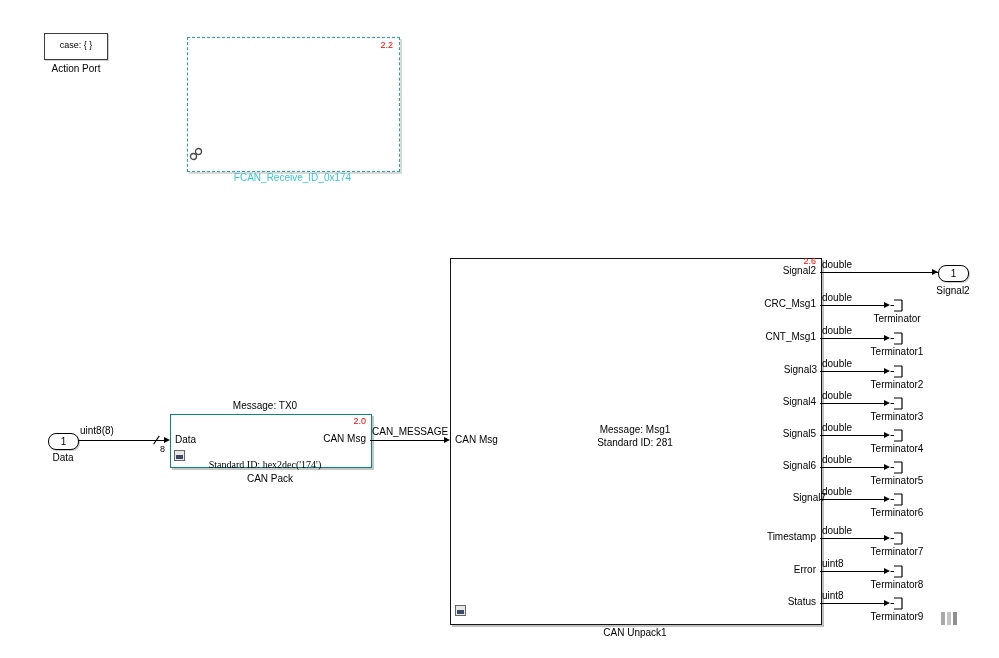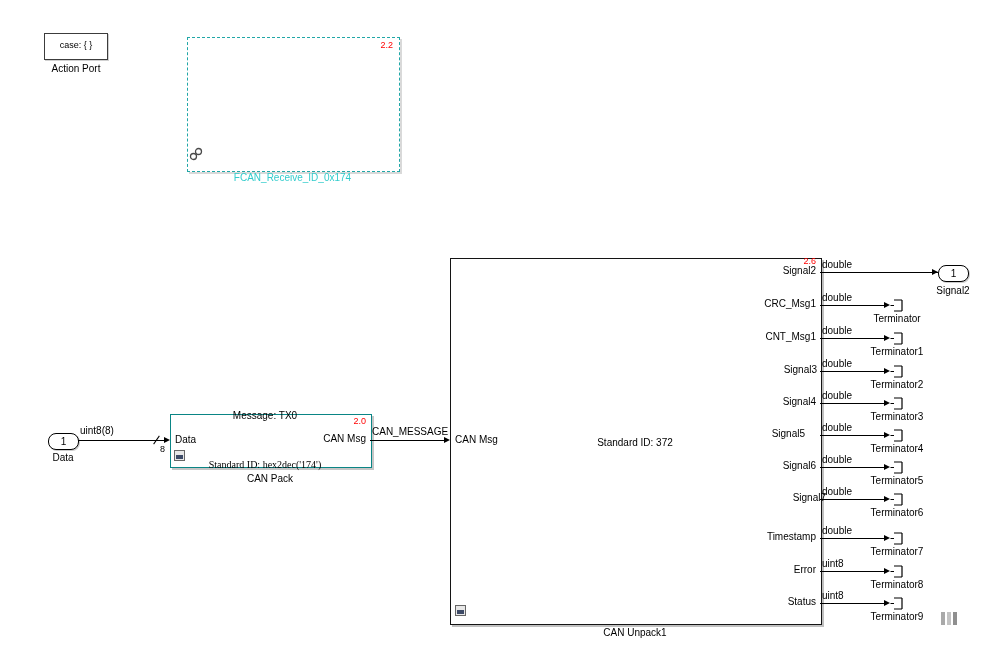--- a/index.html
+++ b/index.html
@@ -58,37 +58,38 @@
   <div class="lbl center" style="left:38px;top:452px;width:50px;">Data</div>
   <div class="lbl" style="left:80px;top:425px;">uint8(8)</div>
   <div class="wire" style="left:78px;top:440px;width:86px;"></div>
   <div class="slash" style="left:156px;top:435px;"></div>
   <div class="lbl" style="left:160px;top:444px;font-size:9px;">8</div>
   <div class="arr" style="left:164px;top:437px;"></div>
 
   <div class="block" id="pack"></div>
   <div class="lbl red right" style="left:266px;top:416px;width:100px;">2.0</div>
   <div class="lbl" style="left:175px;top:434px;">Data</div>
-  <div class="lbl center" style="left:170px;top:410px;width:190px;">Message: TX0</div>
+  <div class="lbl center" style="left:170px;top:400px;width:190px;">Message: TX0</div>
   <div class="lbl center" style="left:170px;top:459px;width:190px;font-family:Liberation Serif, serif;">Standard ID: hex2dec('174')</div>
   <div class="lbl right" style="left:266px;top:433px;width:100px;">CAN Msg</div>
   <svg class="badge" style="left:174px;top:450px;" width="11" height="11" viewBox="0 0 11 11">
     <rect x="0.5" y="0.5" width="10" height="10" fill="#e8e8e8" stroke="#666"></rect>
     <rect x="2" y="5" width="7" height="4" fill="#3d4a66"></rect>
   </svg>
   <div class="lbl center" style="left:220px;top:473px;width:100px;">CAN Pack</div>
 
   <div class="wire" style="left:370px;top:440px;width:74px;"></div>
   <div class="lbl" style="left:372px;top:426px;">CAN_MESSAGE</div>
   <div class="arr" style="left:444px;top:437px;"></div>
 
   <div class="block" id="unpack"></div>
   <div class="lbl red right" style="left:710px;top:256px;width:106px;">2.6</div>
   <div class="lbl" style="left:455px;top:434px;">CAN Msg</div>
-  <div class="lbl center" style="left:450px;top:437px;width:370px;">Standard ID: 372</div>
+  <div class="lbl center" style="left:450px;top:424px;width:370px;">Message: Msg1</div>
+  <div class="lbl center" style="left:450px;top:437px;width:370px;">Standard ID: 281</div>
   <svg class="badge" style="left:455px;top:605px;" width="11" height="11" viewBox="0 0 11 11">
     <rect x="0.5" y="0.5" width="10" height="10" fill="#e8e8e8" stroke="#666"></rect>
     <rect x="2" y="5" width="7" height="4" fill="#3d4a66"></rect>
   </svg>
   <div class="lbl center" style="left:575px;top:627px;width:120px;">CAN Unpack1</div>
 
   <div class="lbl" style="right:183px;top:265px;">Signal2</div>
   <div class="lbl" style="left:822px;top:259px;">double</div>
   <div class="wire" style="left:820px;top:272px;width:118px;"></div>
   <div class="arr" style="left:932px;top:269px;"></div>
@@ -126,21 +127,21 @@
 
   <div class="lbl" style="right:183px;top:396px;">Signal4</div>
   <div class="lbl" style="left:822px;top:390px;">double</div>
   <div class="wire" style="left:820px;top:403px;width:64px;"></div>
   <div class="arr" style="left:884px;top:400px;"></div>
   <svg class="term" style="left:890px;top:397px;" width="13" height="13" viewBox="0 0 13 13">
       <path d="M0.5 6.5 H4 M4 1 H12 M12 1 V12 M4 12 H12" stroke="#000" stroke-width="1.2" fill="none"></path>
     </svg>
   <div class="lbl center" style="left:857px;top:411px;width:80px;">Terminator3</div>
 
-  <div class="lbl" style="right:194px;top:428px;">Signal5</div>
+  <div class="lbl" style="right:183px;top:428px;">Signal5</div>
   <div class="lbl" style="left:822px;top:422px;">double</div>
   <div class="wire" style="left:820px;top:435px;width:64px;"></div>
   <div class="arr" style="left:884px;top:432px;"></div>
   <svg class="term" style="left:890px;top:429px;" width="13" height="13" viewBox="0 0 13 13">
       <path d="M0.5 6.5 H4 M4 1 H12 M12 1 V12 M4 12 H12" stroke="#000" stroke-width="1.2" fill="none"></path>
     </svg>
   <div class="lbl center" style="left:857px;top:443px;width:80px;">Terminator4</div>
 
   <div class="lbl" style="right:183px;top:460px;">Signal6</div>
   <div class="lbl" style="left:822px;top:454px;">double</div>

